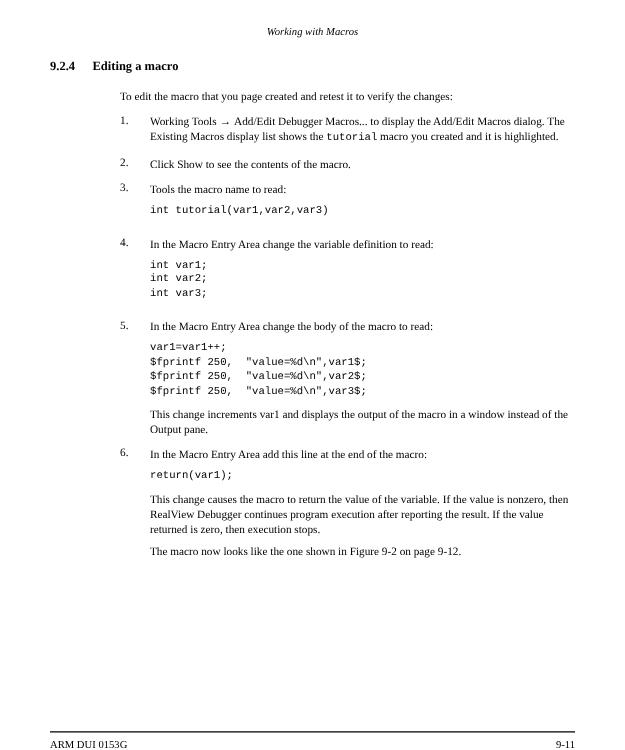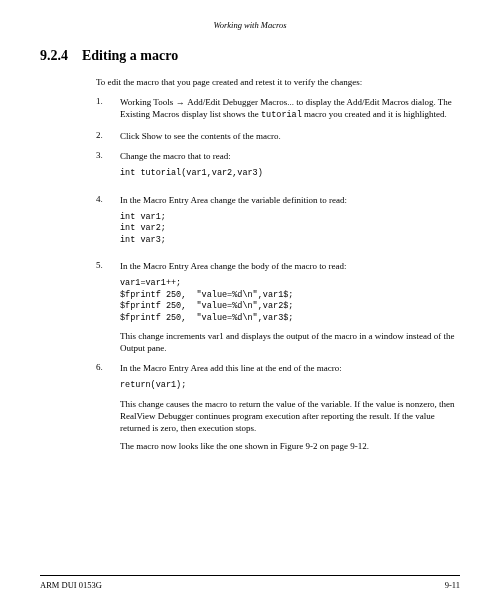--- a/index.html
+++ b/index.html
@@ -16,21 +16,21 @@
     .header-chapter {
       text-align: center;
       font-style: italic;
       font-size: 8.5px;
       margin-bottom: 18px;
     }
     .section-heading {
       display: flex;
       gap: 14px;
       font-weight: bold;
-      font-size: 14px;
+      font-size: 10px;
       margin-bottom: 12px;
     }
     .intro {
       margin-left: 56px;
       margin-bottom: 8px;
       line-height: 1.35;
     }
     .steps {
       margin-left: 56px;
     }
@@ -58,21 +58,21 @@
       font-size: 8.5px;
       line-height: 1.35;
       white-space: pre;
       margin-bottom: 6px;
     }
     .bold { font-weight: normal; }
     .arrow { font-family: Arial, sans-serif; }
     .mono-inline { font-family: 'Courier New', monospace; font-size: 8.5px; }
     .footer {
       position: absolute;
-      bottom: 10px;
+      bottom: 0;
       left: 40px;
       right: 40px;
       border-top: 1px solid #000;
       padding-top: 4px;
       display: flex;
       justify-content: space-between;
       font-size: 8.5px;
     }
     .footer-center {
       font-style: italic;
@@ -102,21 +102,21 @@
   <div class="step">
     <div class="step-num">2.</div>
     <div class="step-body">
       <p><span>Click </span><span class="bold">Show</span><span> to see the contents of the macro.</span></p>
     </div>
   </div>
 
   <div class="step">
     <div class="step-num">3.</div>
     <div class="step-body">
-      <p>Change the macro that to read:</p>
+      <p>Tools the macro name to read:</p>
       <div class="code">int tutorial(var1,var2,var3)</div>
     </div>
   </div>
 
   <div class="step">
     <div class="step-num">4.</div>
     <div class="step-body">
       <p>In the Macro Entry Area change the variable  definition to read:</p>
       <div class="code">int var1;
 int var2;

